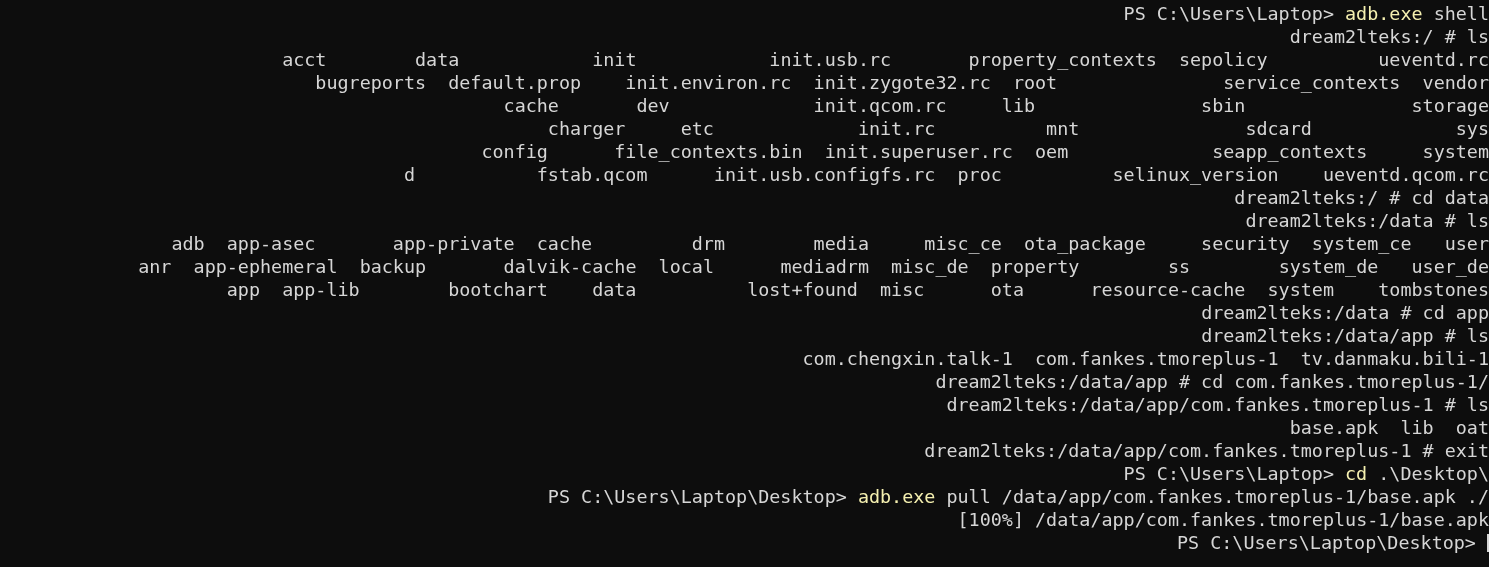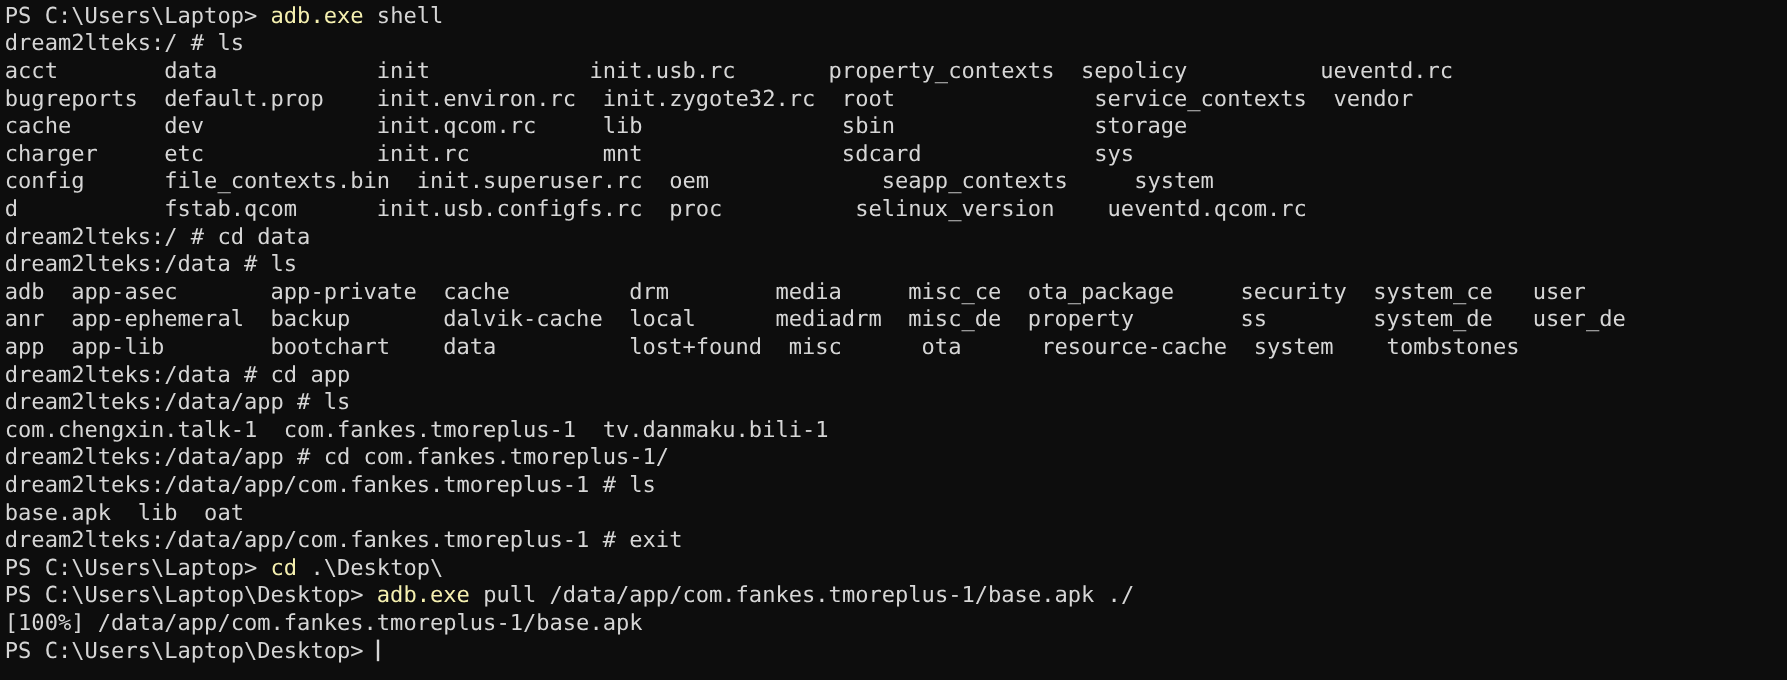--- a/index.html
+++ b/index.html
@@ -19,20 +19,21 @@
     height: 567px;
     background: #0d0d0d;
     color: #d6d6d6;
     font-family: "DejaVu Sans Mono", "Liberation Mono", monospace;
     font-size: 18.4px;
     line-height: 23px;
     letter-spacing: 0px;
     padding: 0;
     box-sizing: border-box;
     overflow: hidden;
+    text-align: right;
   }
   #screen {
     position: absolute;
     left: 4px;
     top: 2px;
     right: 0;
     white-space: pre;
   }
   .line {
     height: 23px;

